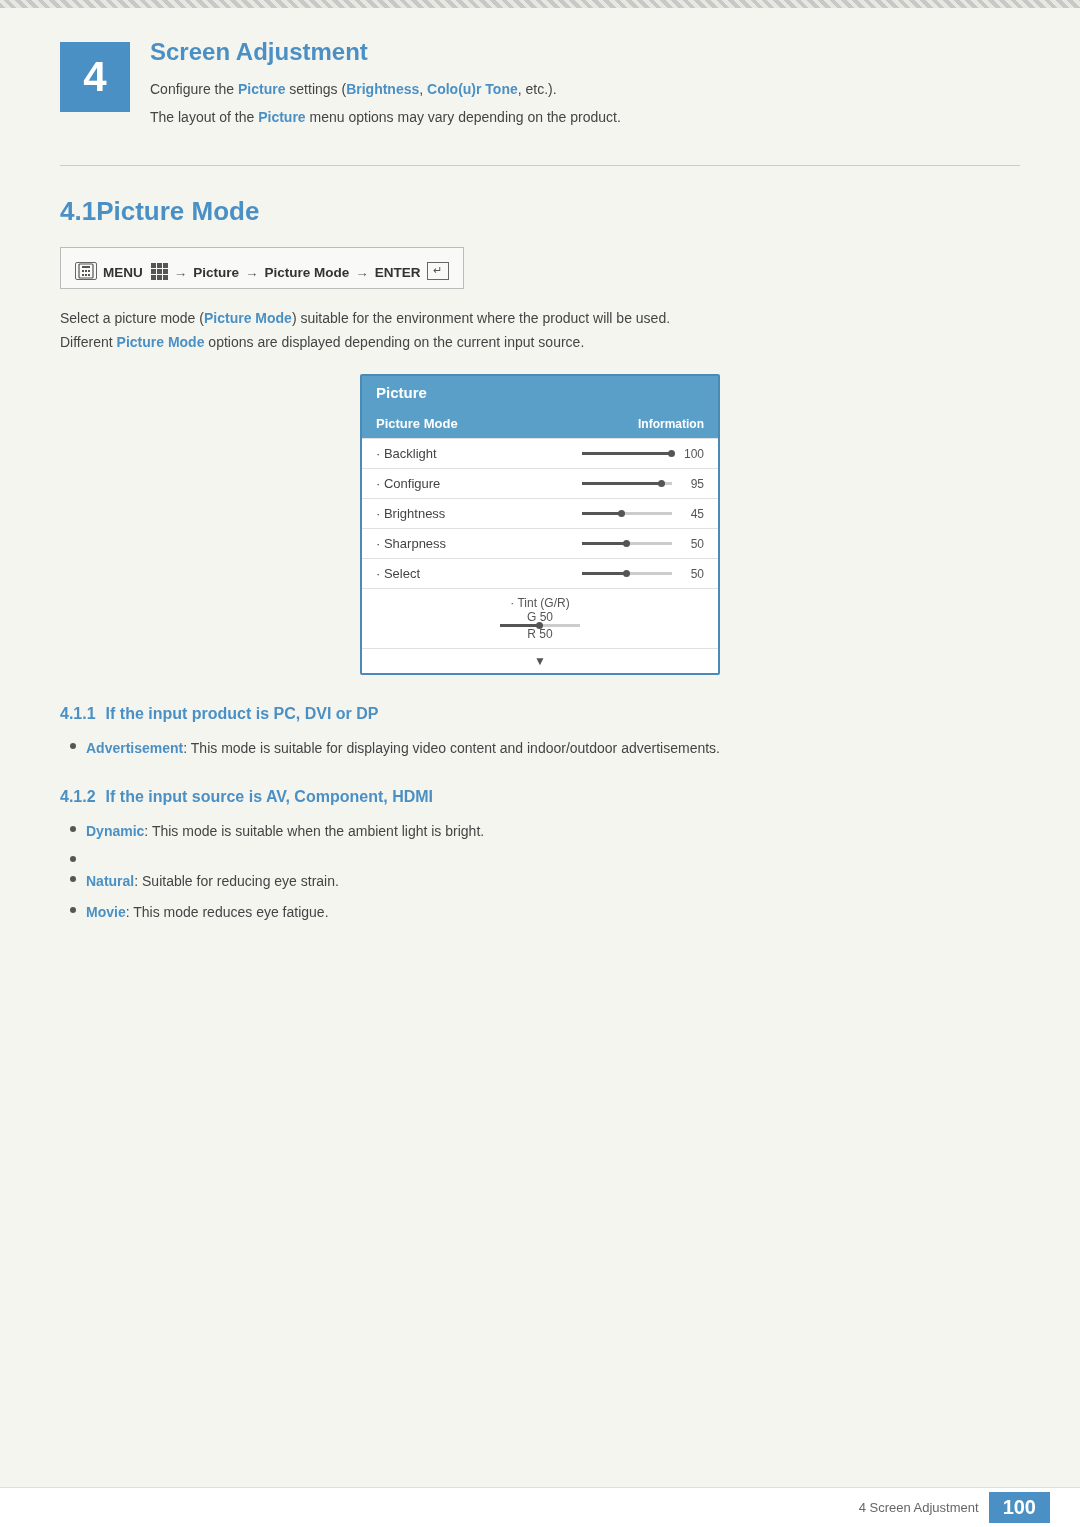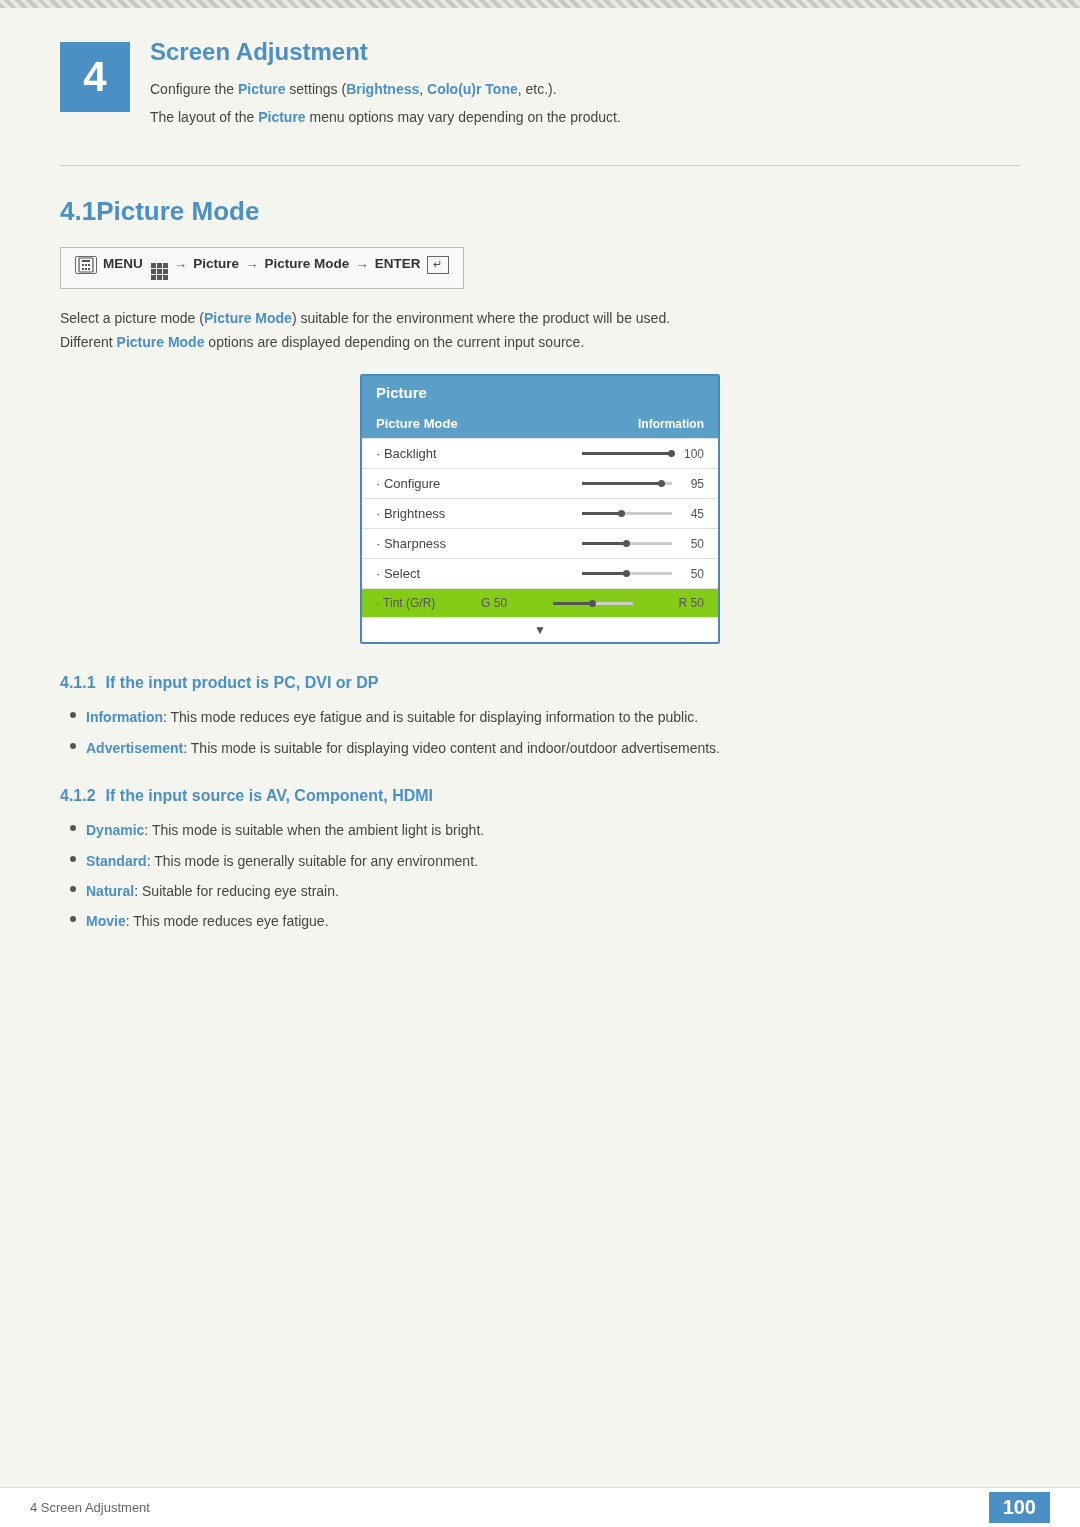--- a/index.html
+++ b/index.html
@@ -98,21 +98,21 @@
       font-size: 26px;
       font-weight: bold;
       color: #4a90c4;
     }
 
     
     .menu-path-box {
       border: 1px solid #bbb;
       background: #f9f9f7;
       display: inline-flex;
-      align-items: flex-start;
+      align-items: flex-end;
       padding: 8px 14px;
       margin-bottom: 18px;
       gap: 6px;
       font-size: 13.5px;
     }
 
     .menu-icon {
       display: inline-flex;
       align-items: center;
       gap: 3px;
@@ -248,23 +248,24 @@
       font-size: 12px;
       color: #555;
       min-width: 24px;
       text-align: right;
     }
 
     .tint-row {
       display: flex;
       align-items: center;
       justify-content: space-between;
-      background: #84cc16;
+      background: #ffffff;
       padding: 7px 14px;
       border-bottom: 1px solid #e0e0e0;
+      flex-direction: column;
     }
 
     .tint-left { font-size: 12px; color: #555; }
     .tint-right { font-size: 12px; color: #555; }
     .tint-track {
       width: 80px;
       height: 3px;
       background: #ccc;
       position: relative;
       display: flex;
@@ -337,21 +338,21 @@
     
     .footer {
       position: absolute;
       bottom: 0;
       left: 0;
       right: 0;
       height: 40px;
       background: white;
       display: flex;
       align-items: center;
-      justify-content: space-between;
+      justify-content: flex-end;
       padding: 0 30px;
       border-top: 1px solid #ddd;
     }
 
     .footer-text {
       font-size: 13px;
       color: #666;
       margin-right: 10px;
     }
 
@@ -520,42 +521,37 @@
 
   
   <div class="subsection-heading">
     <span class="subsection-num">4.1.1</span>
     <span class="subsection-title">If the input product is PC, DVI or DP</span>
   </div>
 
   <ul class="bullet-list">
     <li>
       <div class="bullet-dot"></div>
-      <span><span class="bold-blue">Information</span>: This mode reduces eye fatigue and is suitable for displaying information to the public.</span>
-    </li>
-    <li>
-      <div class="bullet-dot"></div>
       <span><span class="bold-blue">Advertisement</span>: This mode is suitable for displaying video content and indoor/outdoor advertisements.</span>
     </li>
   </ul>
 
   
   <div class="subsection-heading">
     <span class="subsection-num">4.1.2</span>
     <span class="subsection-title">If the input source is AV, Component, HDMI</span>
   </div>
 
   <ul class="bullet-list">
     <li>
       <div class="bullet-dot"></div>
       <span><span class="bold-blue">Dynamic</span>: This mode is suitable when the ambient light is bright.</span>
     </li>
     <li>
       <div class="bullet-dot"></div>
-      <span><span class="bold-blue">Standard</span>: This mode is generally suitable for any environment.</span>
     </li>
     <li>
       <div class="bullet-dot"></div>
       <span><span class="bold-blue">Natural</span>: Suitable for reducing eye strain.</span>
     </li>
     <li>
       <div class="bullet-dot"></div>
       <span><span class="bold-blue">Movie</span>: This mode reduces eye fatigue.</span>
     </li>
   </ul>

